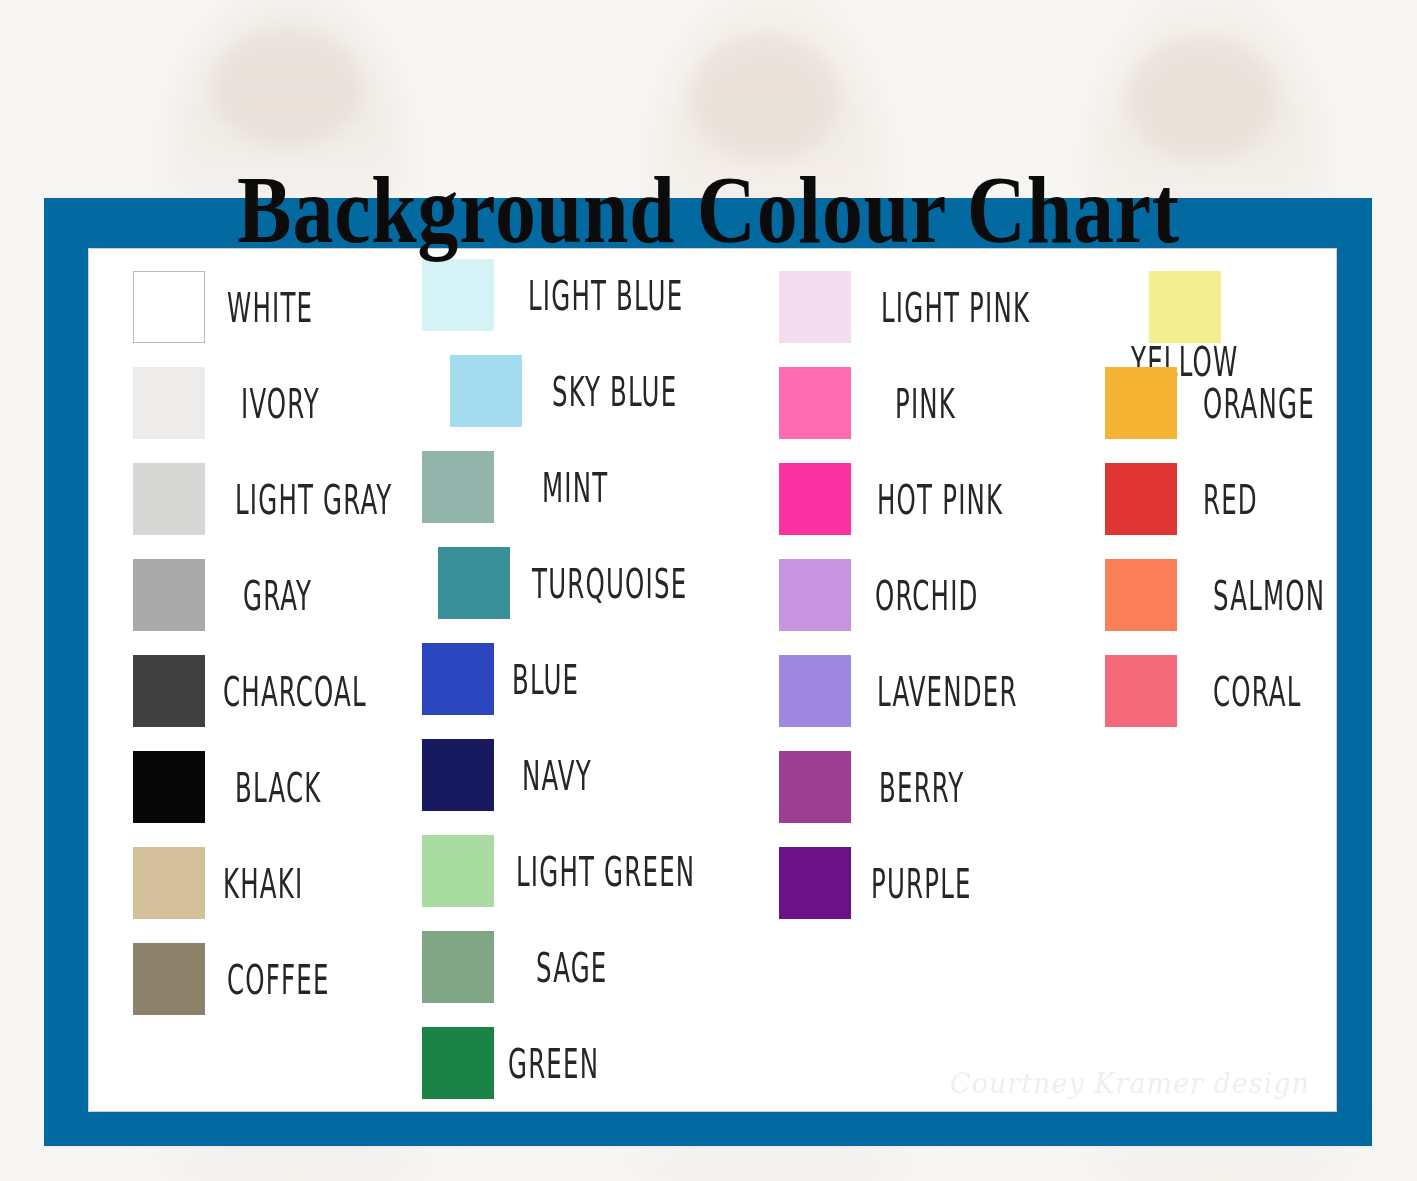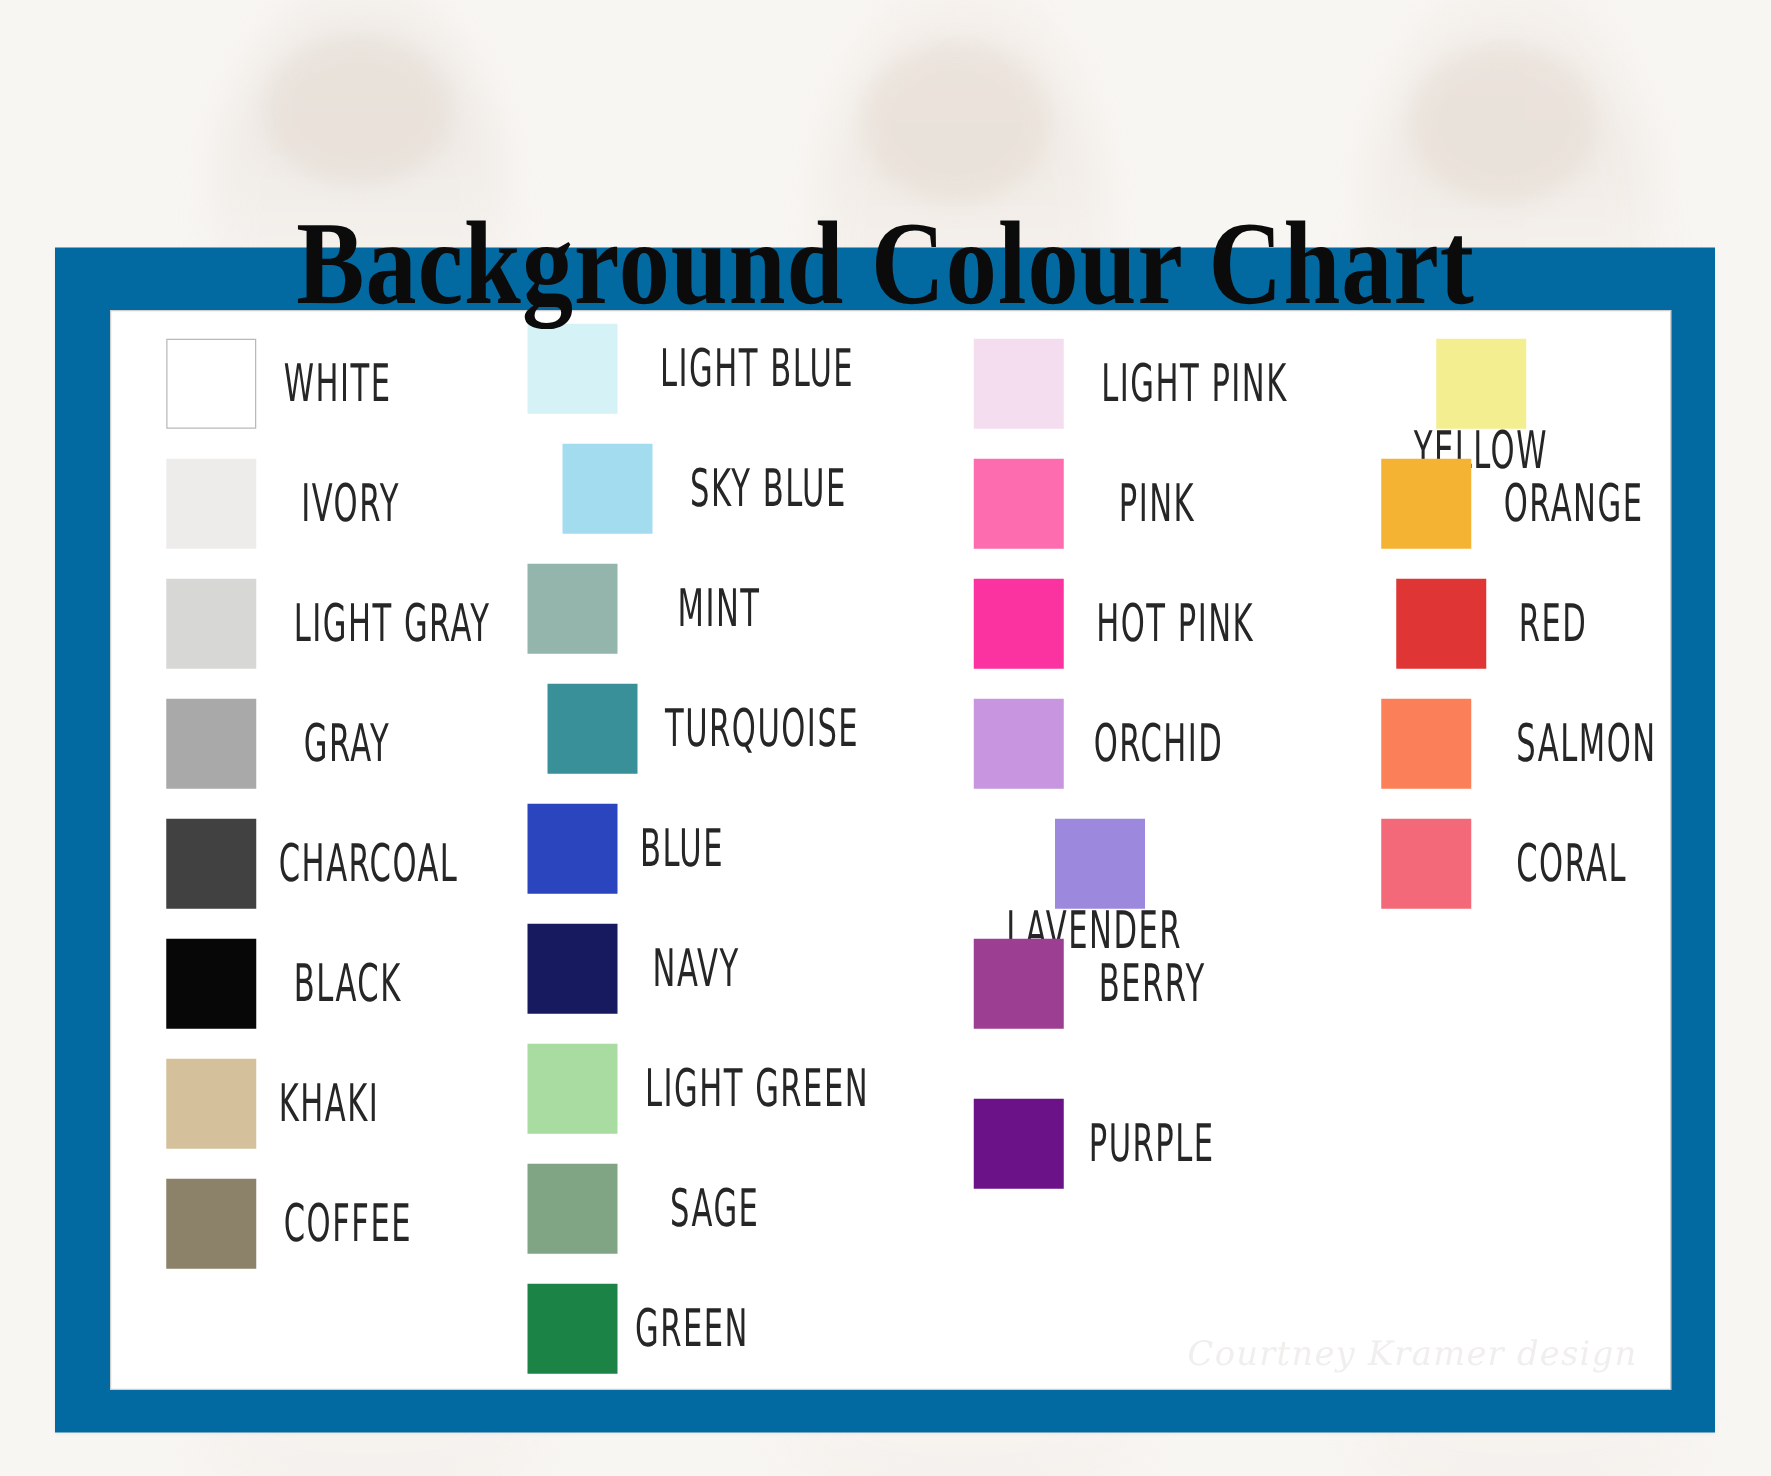--- a/index.html
+++ b/index.html
@@ -200,43 +200,43 @@
             <div class="swatch-label" style="margin-left: 44px;">PINK</div>
           </div>
           <div class="swatch-row" style="position: absolute; top: 214px; left: 0px; height: 72px; justify-content: space-between;">
             <div class="swatch" style="background: rgb(251, 51, 160); width: 72px; height: 72px;"></div>
             <div class="swatch-label" style="margin-left: 26px;">HOT PINK</div>
           </div>
           <div class="swatch-row" style="position: absolute; top: 310px; left: 0px; height: 72px;">
             <div class="swatch" style="background: rgb(200, 150, 224); width: 72px; height: 72px;"></div>
             <div class="swatch-label" style="margin-left: 24px;">ORCHID</div>
           </div>
-          <div class="swatch-row" style="position: absolute; top: 406px; left: 0px; height: 72px; flex-direction: column;">
+          <div class="swatch-row" style="position: absolute; top: 406px; left: 0px; height: 72px;">
             <div class="swatch" style="background: rgb(156, 136, 221); width: 72px; height: 72px;"></div>
             <div class="swatch-label" style="margin-left: 26px;">LAVENDER</div>
           </div>
           <div class="swatch-row" style="position: absolute; top: 502px; left: 0px; height: 72px;">
             <div class="swatch" style="background: rgb(156, 63, 147); width: 72px; height: 72px;"></div>
             <div class="swatch-label" style="margin-left: 28px;">BERRY</div>
           </div>
-          <div class="swatch-row" style="position: absolute; top: 630px; left: 0px; height: 72px; text-align: right;">
+          <div class="swatch-row" style="position: absolute; top: 598px; left: 0px; height: 72px; text-align: right;">
             <div class="swatch" style="background: rgb(107, 18, 137); width: 72px; height: 72px;"></div>
             <div class="swatch-label" style="margin-left: 20px;">PURPLE</div>
           </div>
         </div>
         <div class="col col4">
           <div class="swatch-row" style="position: absolute; top: 22px; left: 0px; height: 72px; flex-direction: column;">
             <div class="swatch" style="background: rgb(243, 238, 144); width: 72px; height: 72px;"></div>
             <div class="swatch-label" style="margin-left: 26px;">YELLOW</div>
           </div>
           <div class="swatch-row" style="position: absolute; top: 118px; left: 0px; height: 72px;">
             <div class="swatch" style="background: rgb(245, 179, 52); width: 72px; height: 72px;"></div>
             <div class="swatch-label" style="margin-left: 26px;">ORANGE</div>
           </div>
-          <div class="swatch-row" style="position: absolute; top: 214px; left: 12px; height: 72px;">
+          <div class="swatch-row" style="position: absolute; top: 214px; left: 0px; height: 72px;">
             <div class="swatch" style="background: rgb(224, 53, 53); width: 72px; height: 72px;"></div>
             <div class="swatch-label" style="margin-left: 26px;">RED</div>
           </div>
           <div class="swatch-row" style="position: absolute; top: 310px; left: 0px; height: 72px;">
             <div class="swatch" style="background: rgb(251, 127, 89); width: 72px; height: 72px;"></div>
             <div class="swatch-label" style="margin-left: 36px;">SALMON</div>
           </div>
           <div class="swatch-row" style="position: absolute; top: 406px; left: 0px; height: 72px;">
             <div class="swatch" style="background: rgb(244, 105, 122); width: 72px; height: 72px;"></div>
             <div class="swatch-label" style="margin-left: 36px;">CORAL</div>

